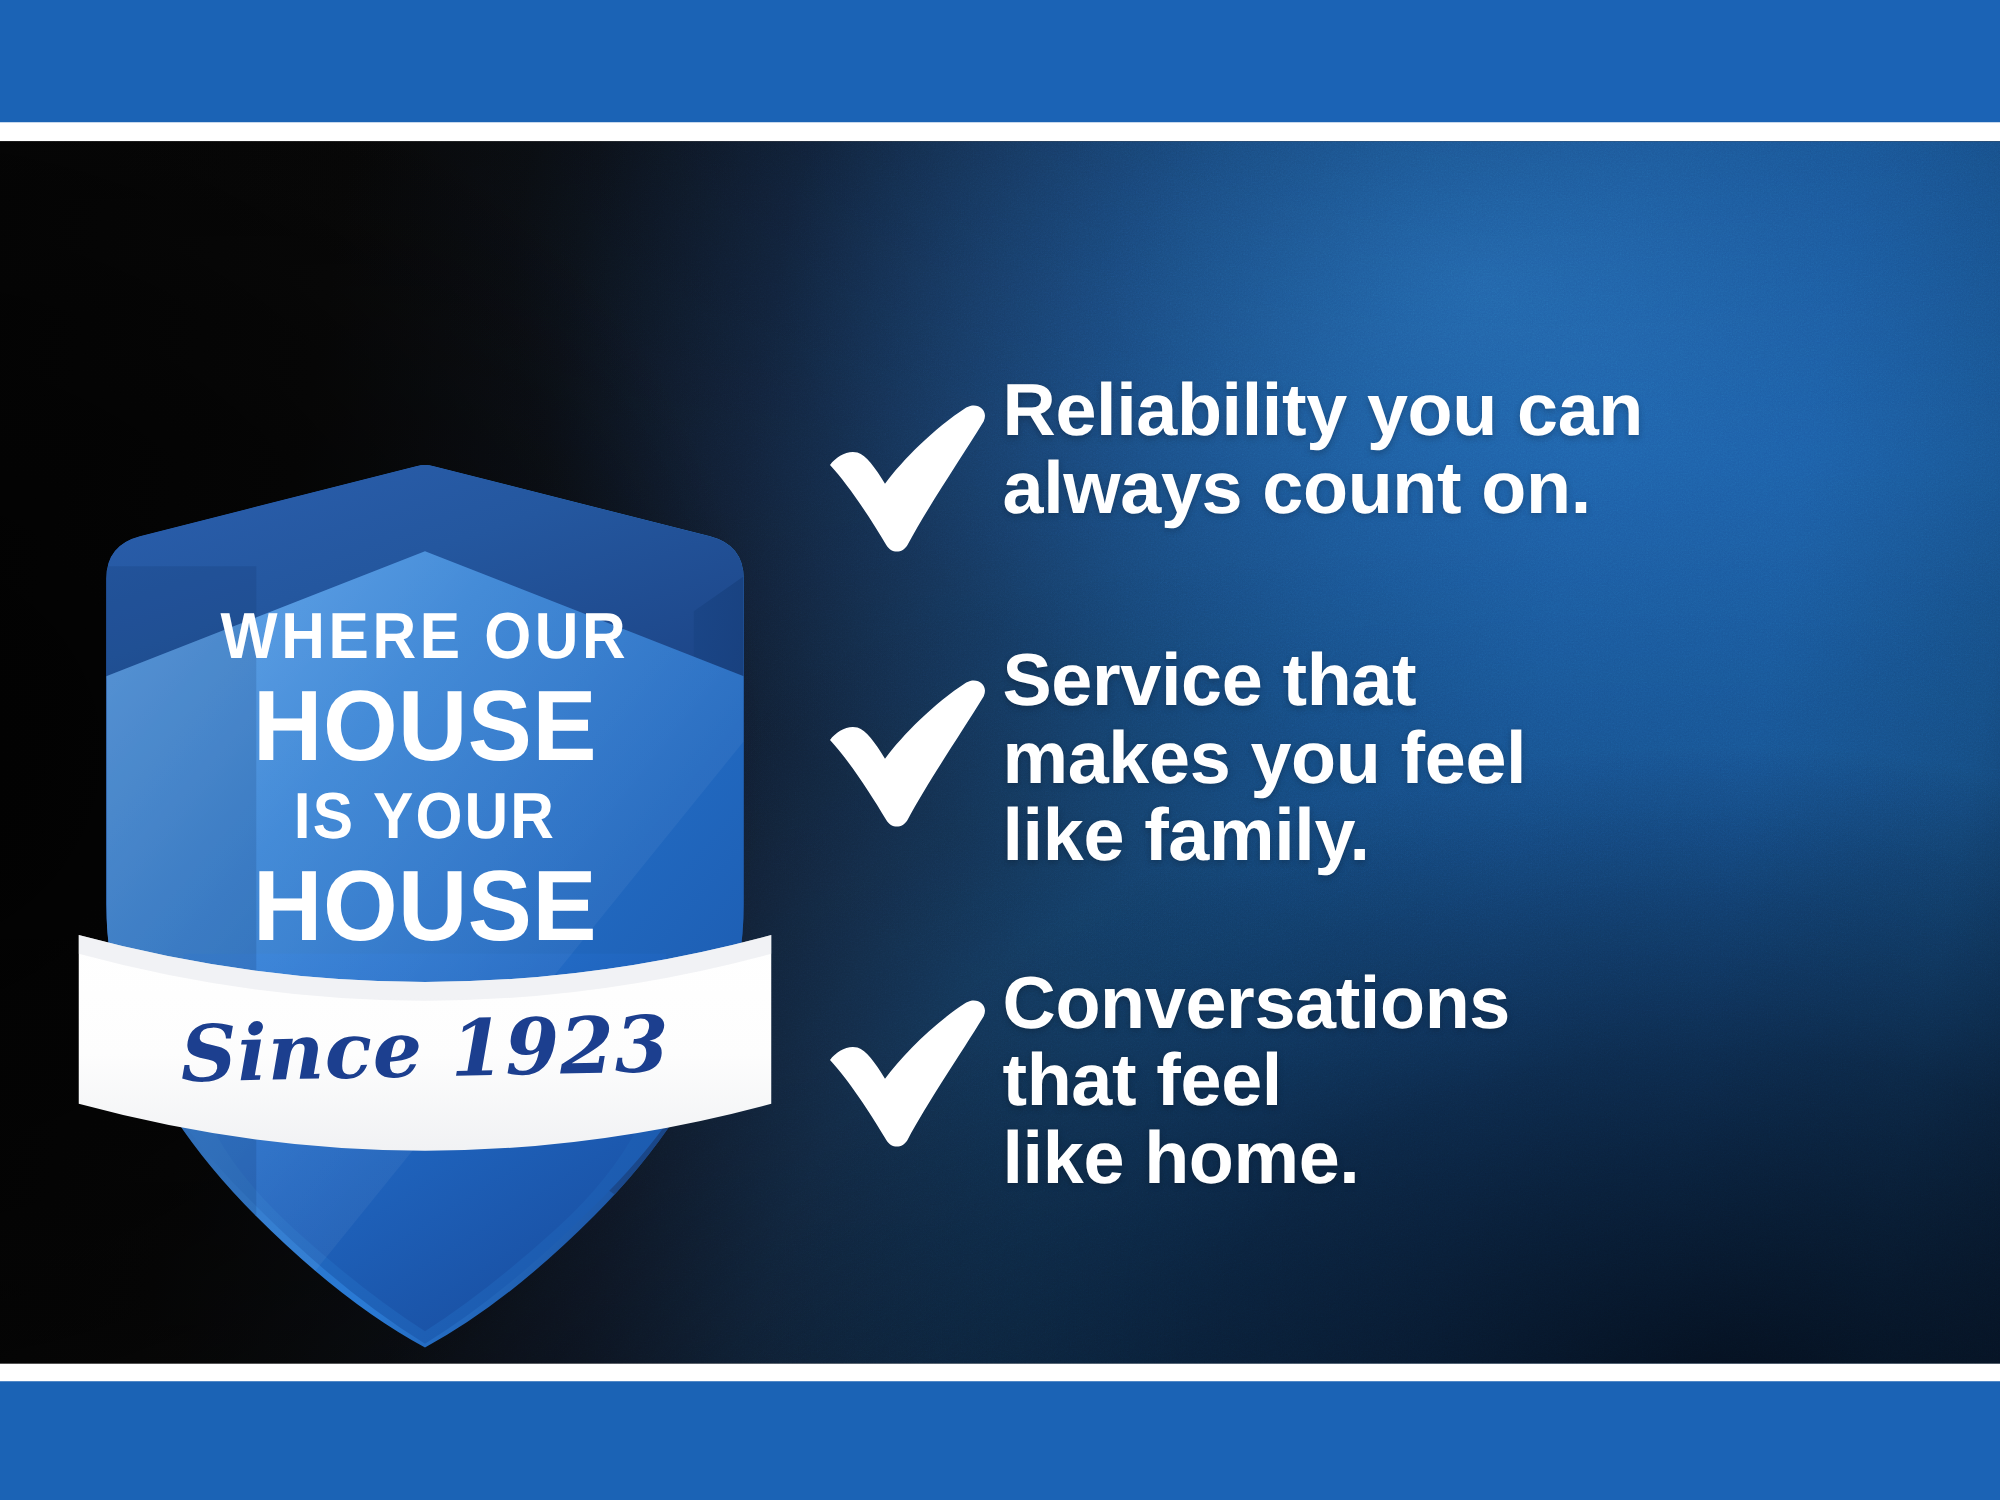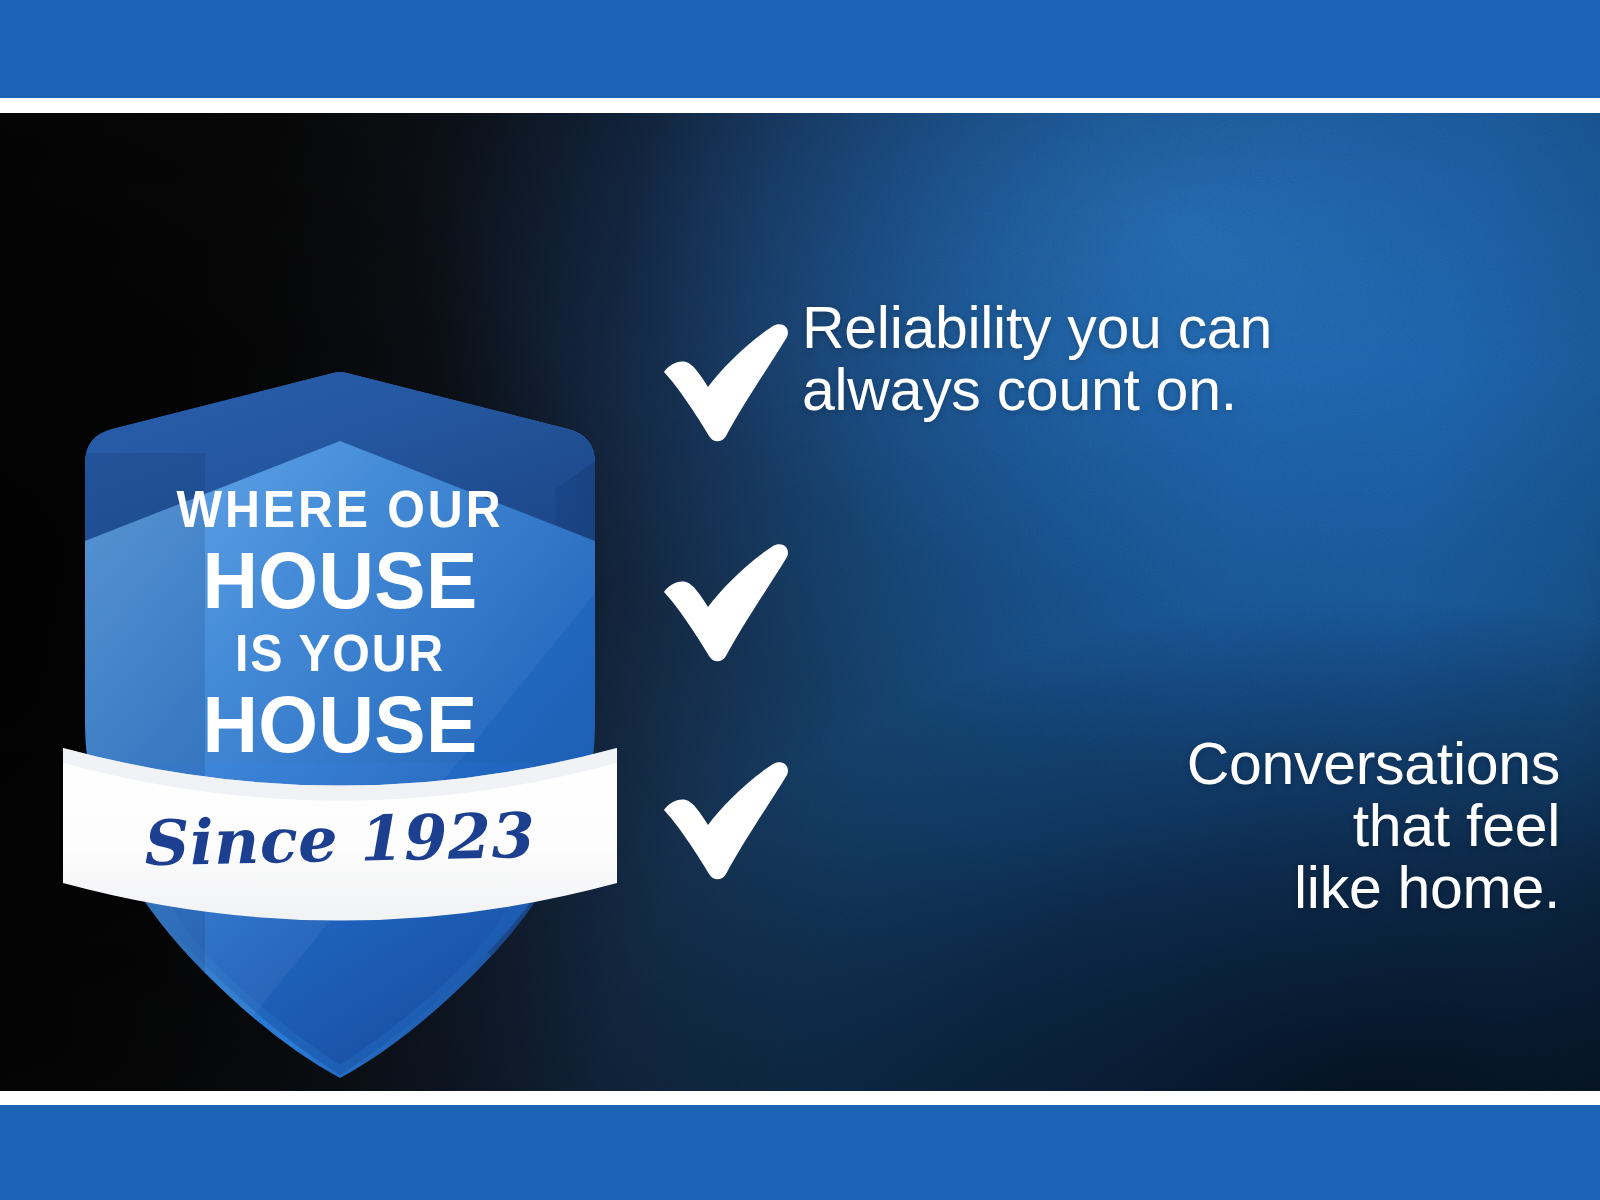--- a/index.html
+++ b/index.html
@@ -147,34 +147,34 @@
     left: 660px;
     top: 185px;
     width: 900px;
   }
   .point {
     position: relative;
     display: flex;
     align-items: flex-start;
     margin-bottom: 72px;
   }
-  .point:last-child { margin-bottom: 0; text-align: right; }
+  .point:last-child { margin-bottom: 0; }
 
   .check {
     flex: 0 0 auto;
     width: 142px;
     padding-top: 26px;
   }
   .check svg { display: block; width: 132px; height: 118px; }
 
   .point-text {
     flex: 1 1 auto;
     color: #ffffff;
     font-family: "Liberation Sans", sans-serif;
-    font-weight: normal;
+    font-weight: bold;
     font-size: 59px;
     line-height: 1.05;
     letter-spacing: -0.005em;
     white-space: pre-line;
     text-shadow: 0 2px 6px rgba(0,0,0,0.22);
   }
   .p2 .check { padding-top: 30px; }
   .p3 .check { padding-top: 28px; }
 </style>
 </head>
@@ -296,20 +296,23 @@
 
       <div class="point p2">
         <div class="check">
           <svg viewBox="0 0 132 118" xmlns="http://www.w3.org/2000/svg">
             <path d="M4,48 C9,41 18,36 26,38 C33,40 40,50 48,63
                      C62,44 88,18 113,2 C122,-3 131,4 127,13
                      C108,44 82,82 66,112 C62,119 53,119 49,112
                      C36,90 18,63 4,48 Z" fill="#ffffff"></path>
           </svg>
         </div>
+        <div class="point-text">Service that
+makes you feel
+like family.</div>
       </div>
 
       <div class="point p3">
         <div class="check">
           <svg viewBox="0 0 132 118" xmlns="http://www.w3.org/2000/svg">
             <path d="M4,48 C9,41 18,36 26,38 C33,40 40,50 48,63
                      C62,44 88,18 113,2 C122,-3 131,4 127,13
                      C108,44 82,82 66,112 C62,119 53,119 49,112
                      C36,90 18,63 4,48 Z" fill="#ffffff"></path>
           </svg>

